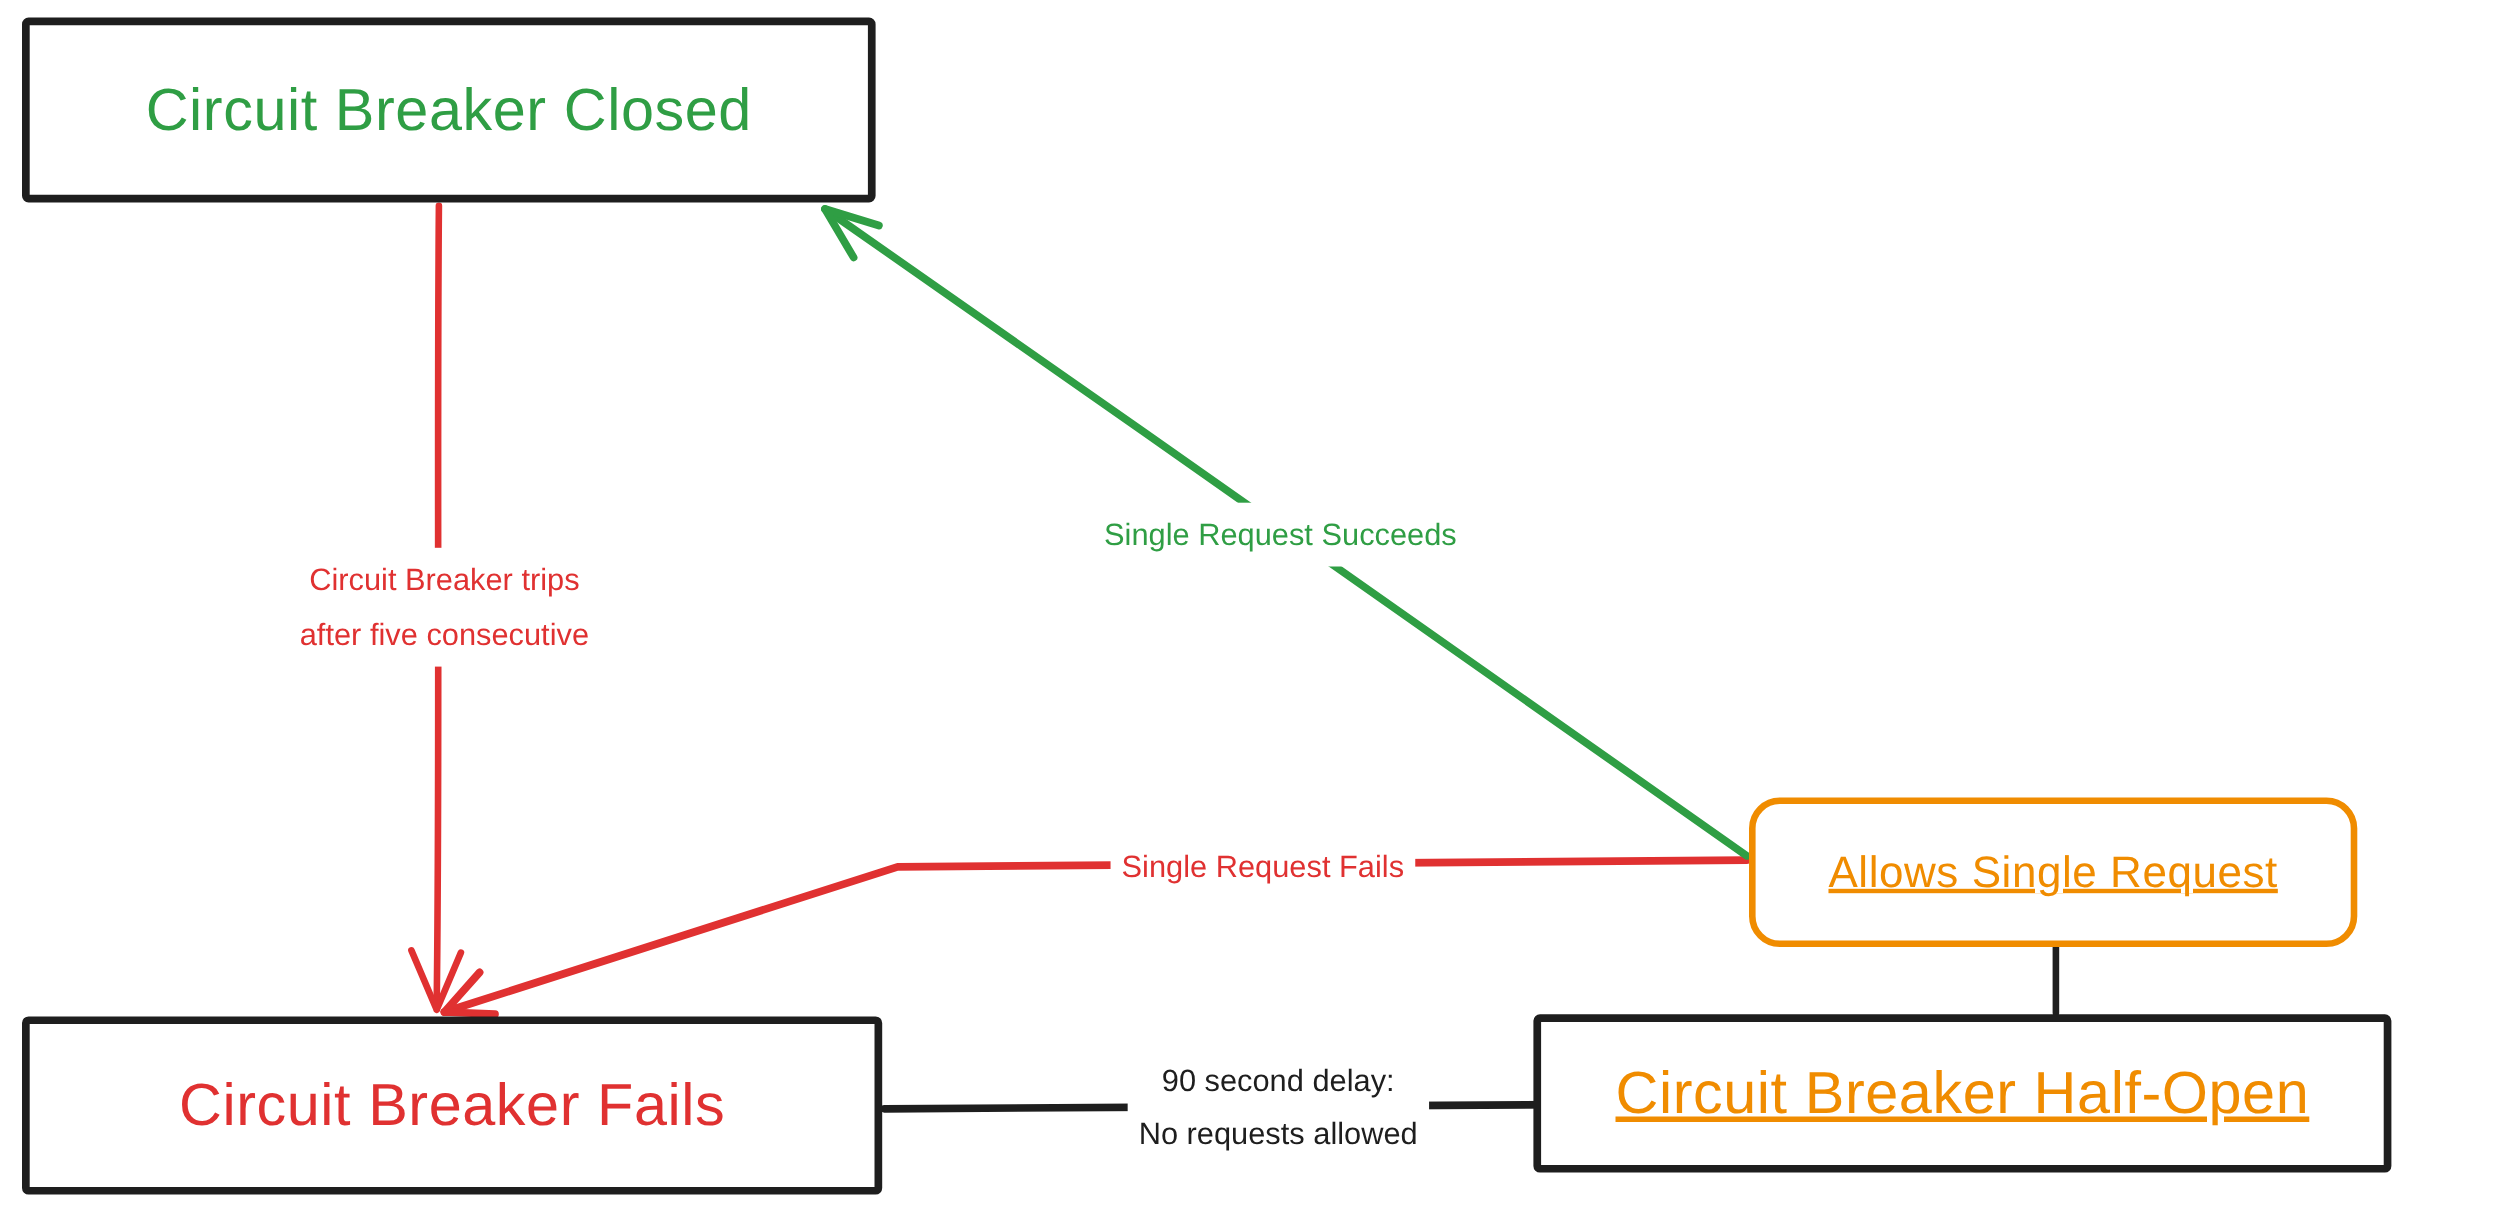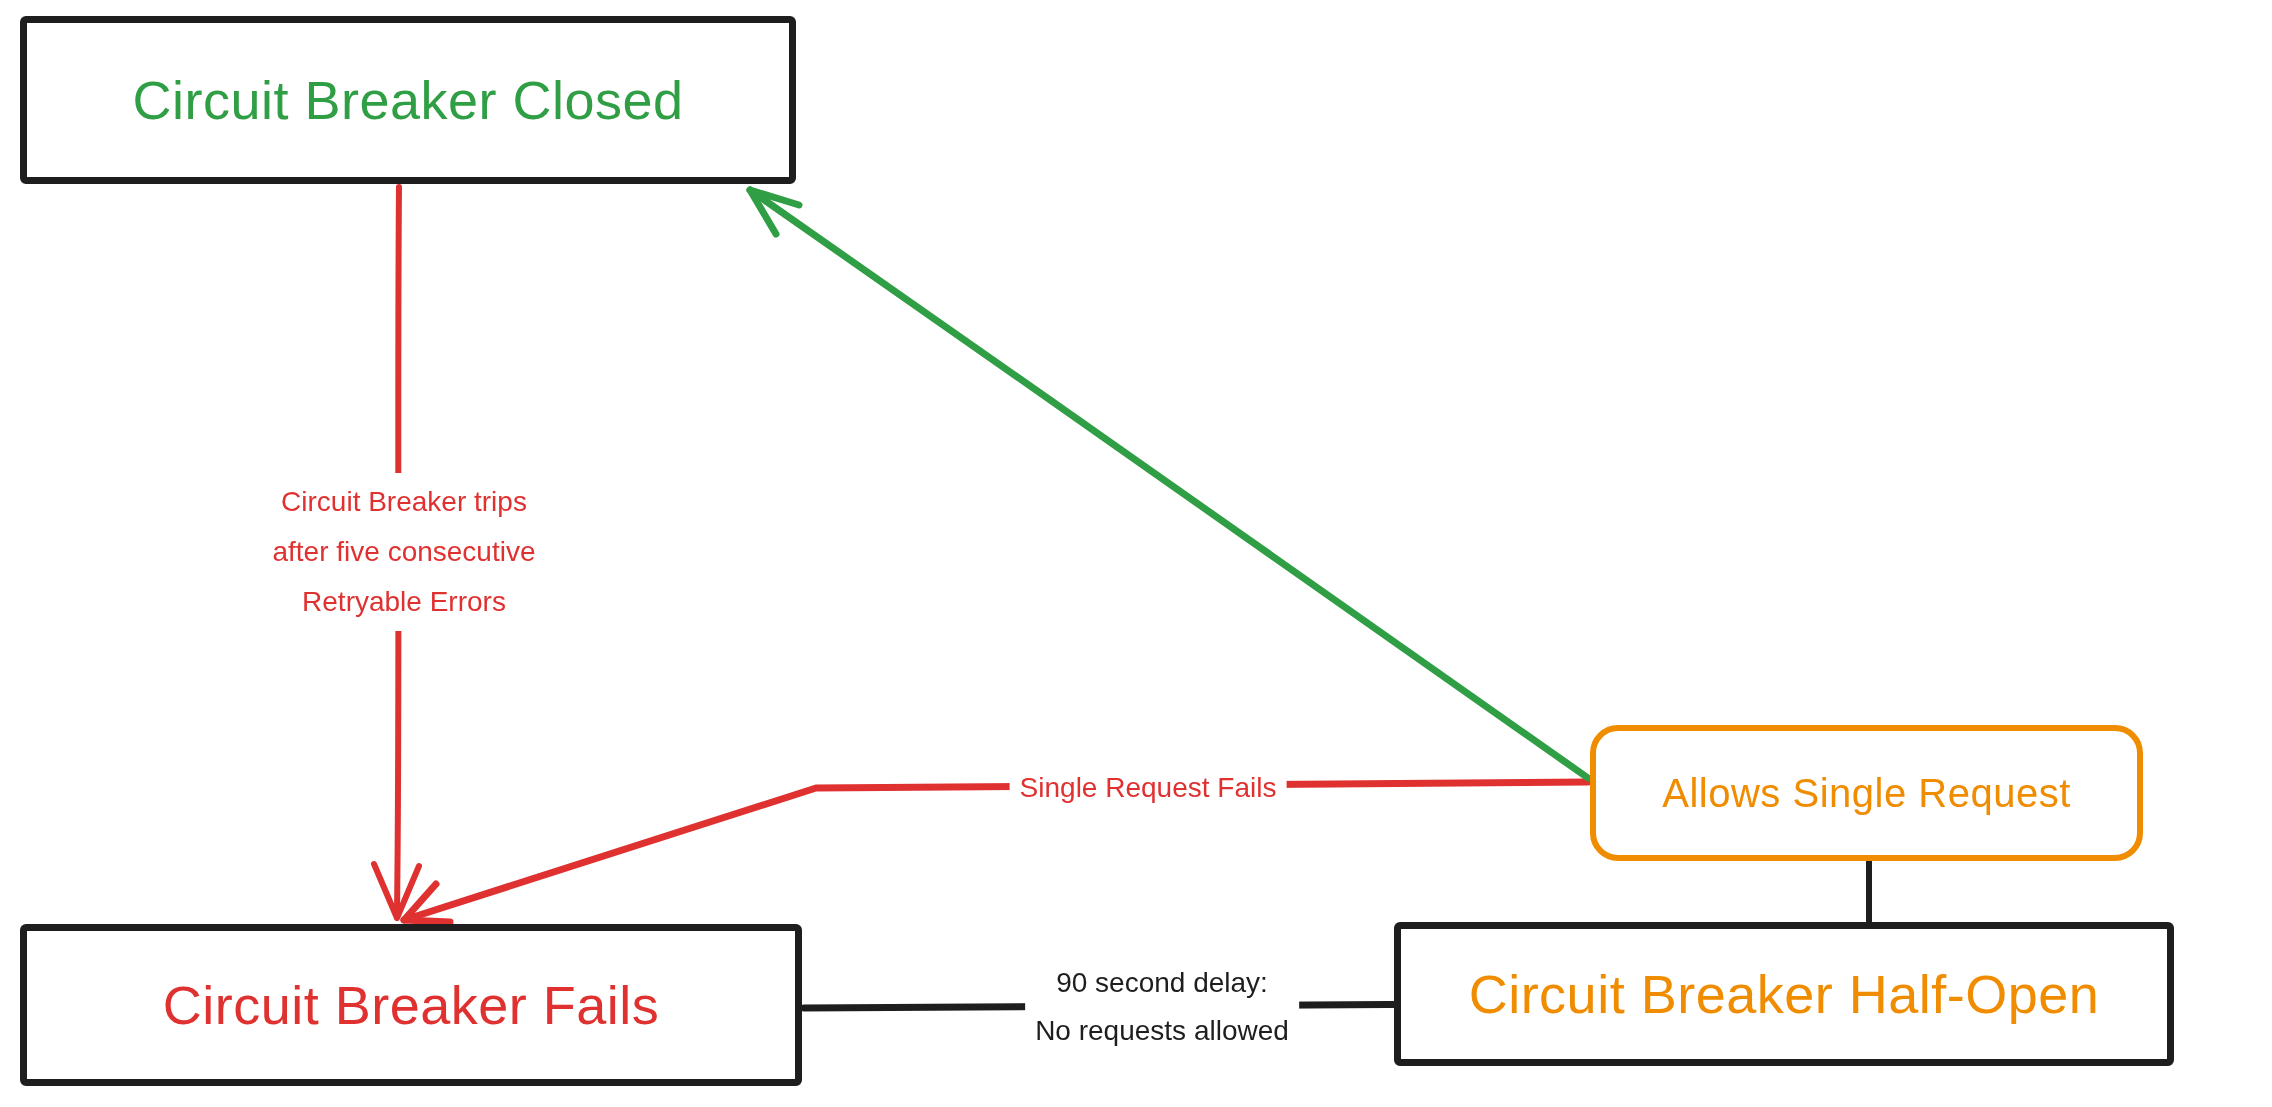--- a/index.html
+++ b/index.html
@@ -55,21 +55,21 @@
     transform: translate(-50%, -50%);
     background: #ffffff;
     text-align: center;
     font-size: 28px;
     line-height: 50px;
     white-space: nowrap;
     padding: 4px 10px;
   }
   .text-green  { color: var(--green, #2f9e44); }
   .text-red    { color: var(--red, #e03131); }
-  .text-orange { color: var(--orange, #f08c00); }
+  .text-orange { color: var(--orange, #f08c00); text-decoration: underline; }
   .text-black  { color: var(--black, #1e1e1e); }
   .delay-label { line-height: 48px; }
 </style>
 </head>
 <body>
 
 <div class="canvas">
 
   <svg class="edges-layer" viewBox="0 0 2272 1107">
 
@@ -111,23 +111,23 @@
     <span class="node-label text-orange">Circuit Breaker Half-Open</span>
   </div>
 
   <div class="node node-allows" style="left:1590px; top:725px; width:553px; height:136px;">
     <span class="node-label text-orange">Allows Single Request</span>
   </div>
 
   <div class="edge-label text-red" style="left:404px; top:552px;">
     <div>Circuit Breaker trips</div>
     <div>after five consecutive</div>
-    <div>Retryable Errors</div>
   </div>
 
+  <div class="edge-label text-green" style="left:1164px; top:486px;">Single Request Succeeds</div>
 
   <div class="edge-label text-red" style="left:1148px; top:788px;">Single Request Fails</div>
 
   <div class="edge-label delay-label text-black" style="left:1162px; top:1007px;">
     <div>90 second delay:</div>
     <div>No requests allowed</div>
   </div>
 
 </div>
 

